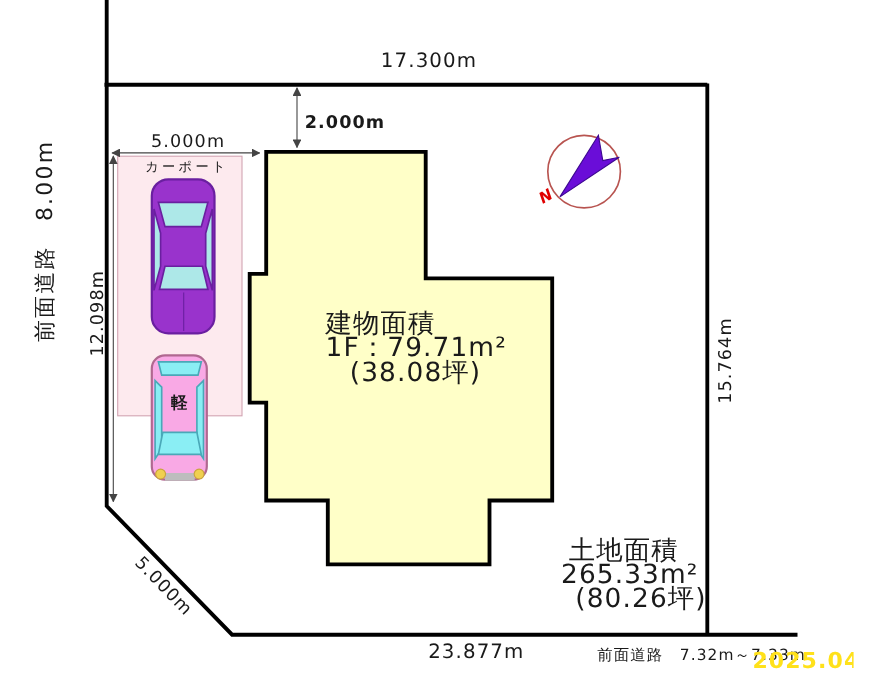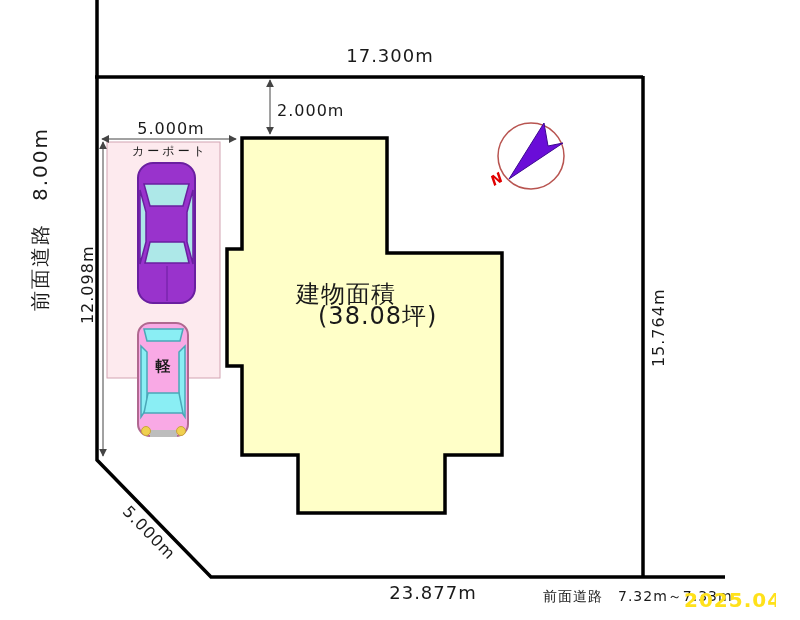--- a/index.html
+++ b/index.html
@@ -75,21 +75,21 @@
       <path fill="#8aeef4" stroke="#4aa8b8" d="M185,346 L179,352 L179,408 L185,417 Z"></path>
       <path fill="#8aeef4" stroke="#4aa8b8" d="M148,393 L179,393 L183,413 L144,413 Z"></path>
       <rect x="150" y="430" width="27" height="7" fill="#bdbdbd" stroke="none"></rect>
       <circle cx="146" cy="431" r="4.5" stroke="#c8a43c" stroke-width="1" fill="#f0d050"></circle>
       <circle cx="181" cy="431" r="4.5" fill="#f0d050" stroke="#c8a43c" stroke-width="1"></circle>
     </g>
   </svg>
 
   <div class="lbl dim-lg center" style="left:330px; top:46px; width:120px;">17.300m</div>
 
-  <div class="lbl dim" style="left:277px; top:102px;">2.000m</div>
+  <div class="lbl dim" style="left:277px; top:102px;font-weight:bold;">2.000m</div>
 
   <div class="lbl dim center" style="left:121px; top:120px; width:100px;">5.000m</div>
 
   <div class="lbl center" id="carport-label" style="left:116px; top:145px; width:108px;">カーポート</div>
 
   <div class="lbl center" id="kei-badge" style="left:148px; top:358px; width:30px;">軽</div>
 
   <div class="lbl road rot" style="left:-80px; top:208px; width:240px;">前面道路　8.00m</div>
 
   <div class="lbl dim rot" style="left:33px; top:276px; width:110px;">12.098m</div>
@@ -99,19 +99,25 @@
   <div class="lbl dim center" id="corner-dim" style="left:104px; top:524px; width:90px;">5.000m</div>
 
   <div class="lbl dim-lg center" style="left:383px; top:583px; width:100px;">23.877m</div>
 
   <div class="lbl" style="left:543px; top:589px; font-size:14px; letter-spacing:1px;">前面道路　7.32m～7.33m</div>
 
   <div class="lbl" id="watermark-date" style="left:684px; top:589px; color:#ffe11a;">2025.04.04</div>
 
   <div class="block" style="left:296px; top:283px;">
     <div>建物面積</div>
+    <div>1F：79.71m²</div>
     <div class="indent-lg">(38.08坪)</div>
   </div>
 
+  <div class="block" style="left:510px; top:489px;">
+    <div class="indent-xs">土地面積</div>
+    <div>265.33m²</div>
+    <div class="indent-sm">(80.26坪)</div>
+  </div>
 
   <div class="lbl" id="north-label" style="left:491px; top:172px; color:#e00000;">N</div>
 
 </div>
 
 </body></html>

